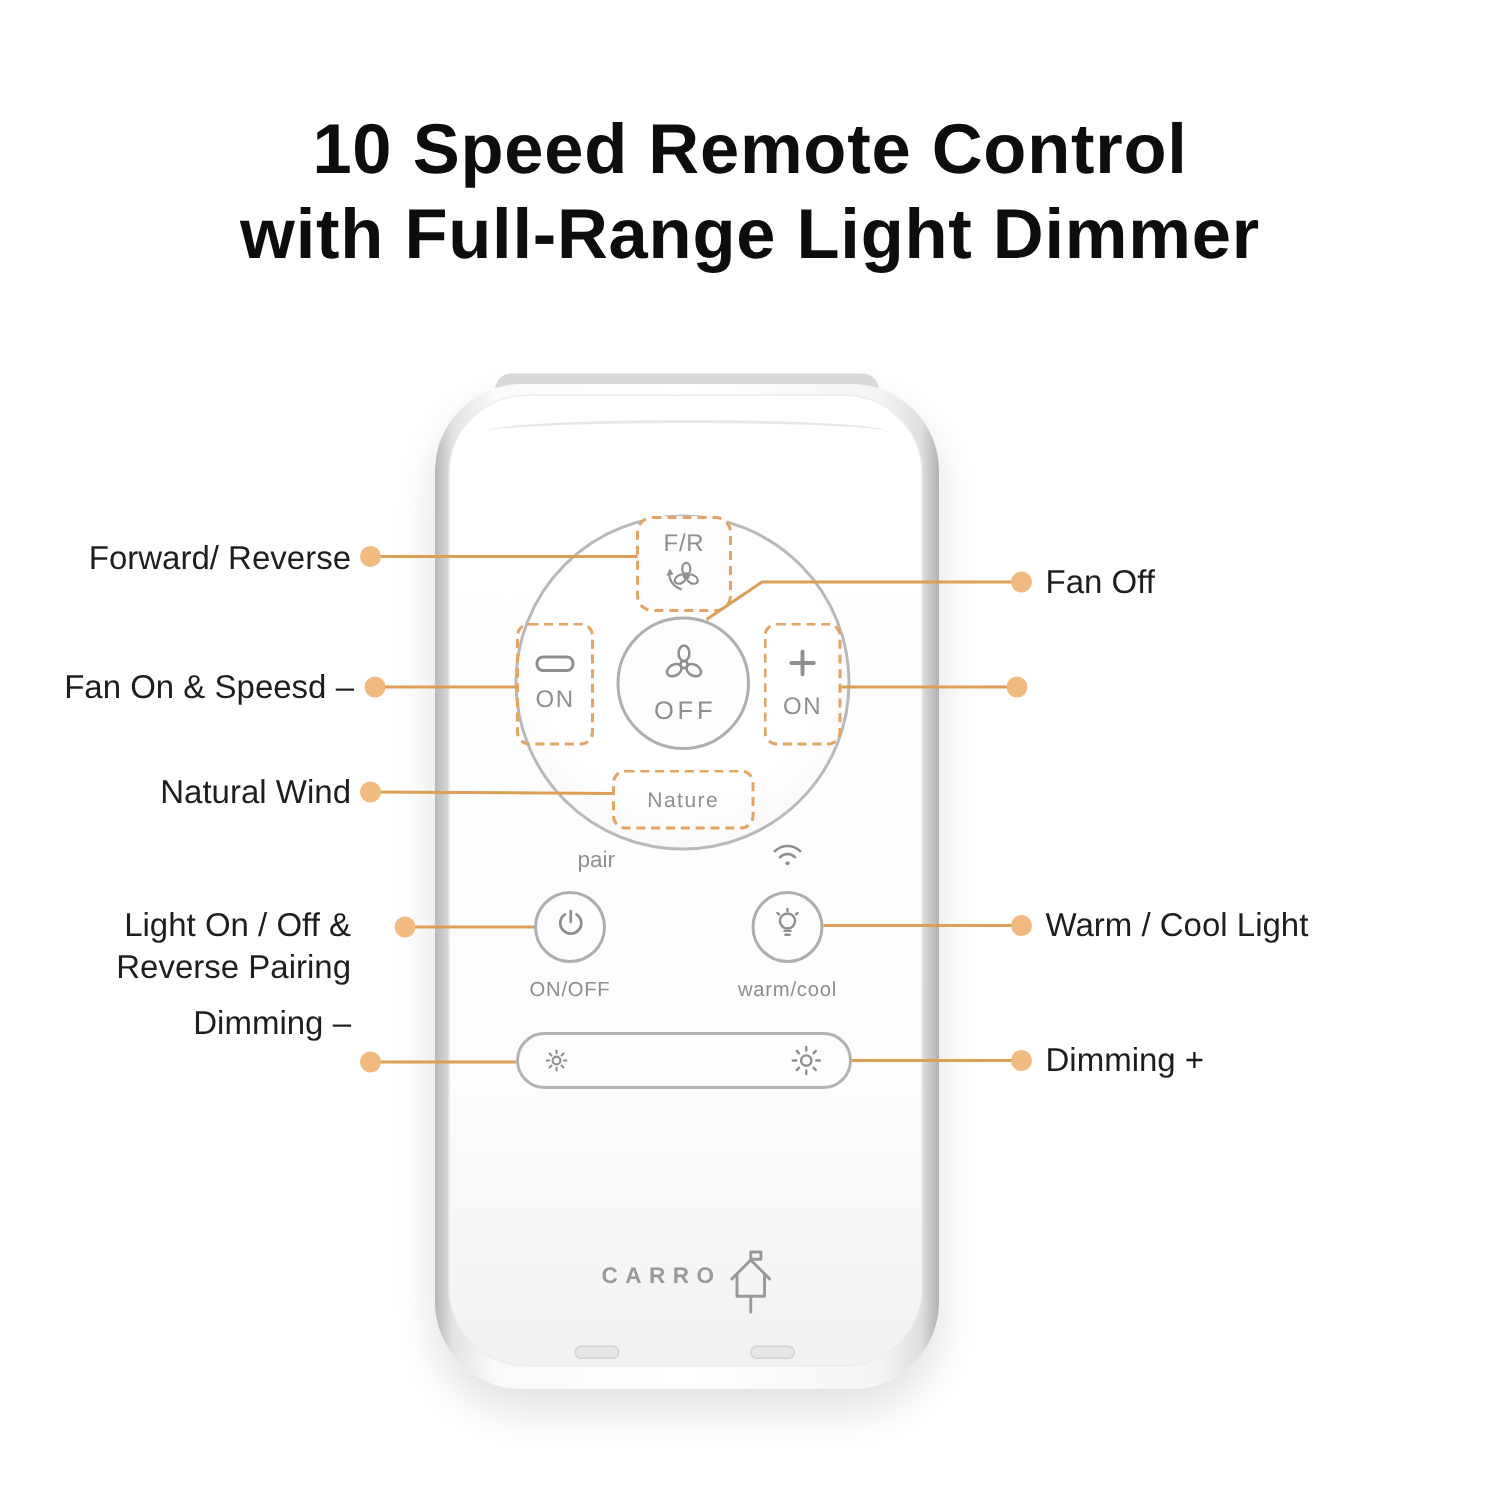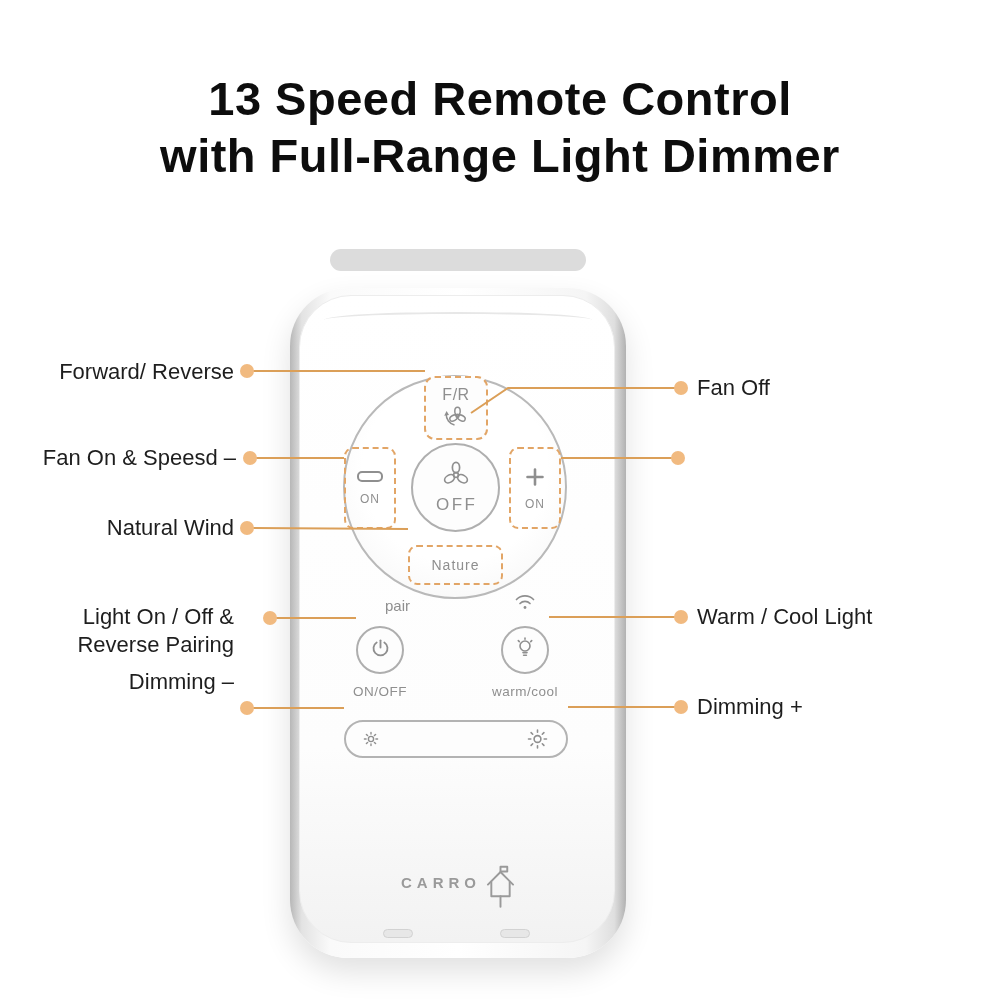--- a/index.html
+++ b/index.html
@@ -19,21 +19,21 @@
   .lines-svg { position:absolute; left:0; top:0; pointer-events:none; }
 
   
   .top-cap { position:absolute; left:330px; top:249px; width:256px; height:22px;
     background:#dcdcdc; border-radius:11px; }
   .remote {
     position:absolute; left:290px; top:256px; width:336px; height:670px; border-radius:58px;
     background:linear-gradient(90deg,#b7b7b7 0%, #e3e3e3 3.5%, #fafafa 12%, #ffffff 50%,
       #f5f5f5 88%, #dfdfdf 96.5%, #b1b1b1 100%);
     box-shadow:0 14px 30px rgba(0,0,0,0.12);
-    color:#8f8f8f; color:var(--print,#8f8f8f);margin-top:32px;
+    color:#8f8f8f; color:var(--print,#8f8f8f);
   }
   .remote-face {
     position:absolute; left:9px; top:7px; width:316px; height:648px; border-radius:52px;
     background:linear-gradient(180deg,#ffffff 0%, #fdfdfd 70%, #f2f2f2 100%);
     border:1px solid #ededed; box-sizing:border-box;
   }
   .seam { position:absolute; left:34px; top:24px; width:268px; height:14px;
     border-top:2px solid #e7e7e7; border-radius:50%; }
   .dial {
     position:absolute; left:53px; top:87px; width:224px; height:224px; box-sizing:border-box;
@@ -48,21 +48,21 @@
   .fr-btn { left:134px; top:88px; width:64px; height:64px; border-radius:11px; gap:1px; background:#fdfdfd; }
   .fr-text { font-size:16px; letter-spacing:0.5px; }
   .center-btn {
     position:absolute; left:121px; top:155px; width:89px; height:89px; box-sizing:border-box;
     border:2px solid #afafaf; border-radius:50%; background:#fdfdfd;
     display:flex; flex-direction:column; align-items:center; justify-content:center; gap:1px;
   }
   .off-text { font-size:17px; letter-spacing:2.5px; margin-left:2.5px; }
   .on-minus { left:54px; top:159px; width:52px; height:82px; border-radius:9px; gap:10px; }
   .on-plus  { left:219px; top:159px; width:52px; height:82px; border-radius:9px; gap:5px; }
-  .on-text { font-size:12px; letter-spacing:1px; }
+  .on-text { font-size:16px; letter-spacing:1px; }
   .minus-glyph { width:22px; height:7px; border:2px solid currentColor; border-radius:5px; box-sizing:content-box; }
   .nature-btn { left:118px; top:257px; width:95px; height:40px; border-radius:9px; font-size:14px; letter-spacing:1px; }
   .small-label { position:absolute; text-align:right; font-size:15px; }
   .pair-label { left:60px; top:309px; width:60px; }
   .round-btn {
     position:absolute; width:48px; height:48px; box-sizing:border-box; border-radius:50%;
     border:2px solid #aeaeae; background:#fdfdfd;
     display:flex; align-items:center; justify-content:center;
   }
   .pair-btn { left:66px; top:338px; }
@@ -86,21 +86,21 @@
   .contact { position:absolute; top:641px; width:30px; height:9px; border-radius:5px;
     background:#e7e7e7; border:1px solid #d2d2d2; box-sizing:border-box; }
   .contact.c1 { left:93px; } .contact.c2 { left:210px; }
 </style>
 </head>
 <body>
 
 <div class="stage">
 
   <div class="title">
-    <div>13 Speed Remote Control</div>
+    <div>10 Speed Remote Control</div>
     <div>with Full-Range Light Dimmer</div>
   </div>
 
   <div class="top-cap"></div>
 
   <div class="remote">
     <div class="remote-face"></div>
     <div class="seam"></div>
 
     <div class="dial"></div>

